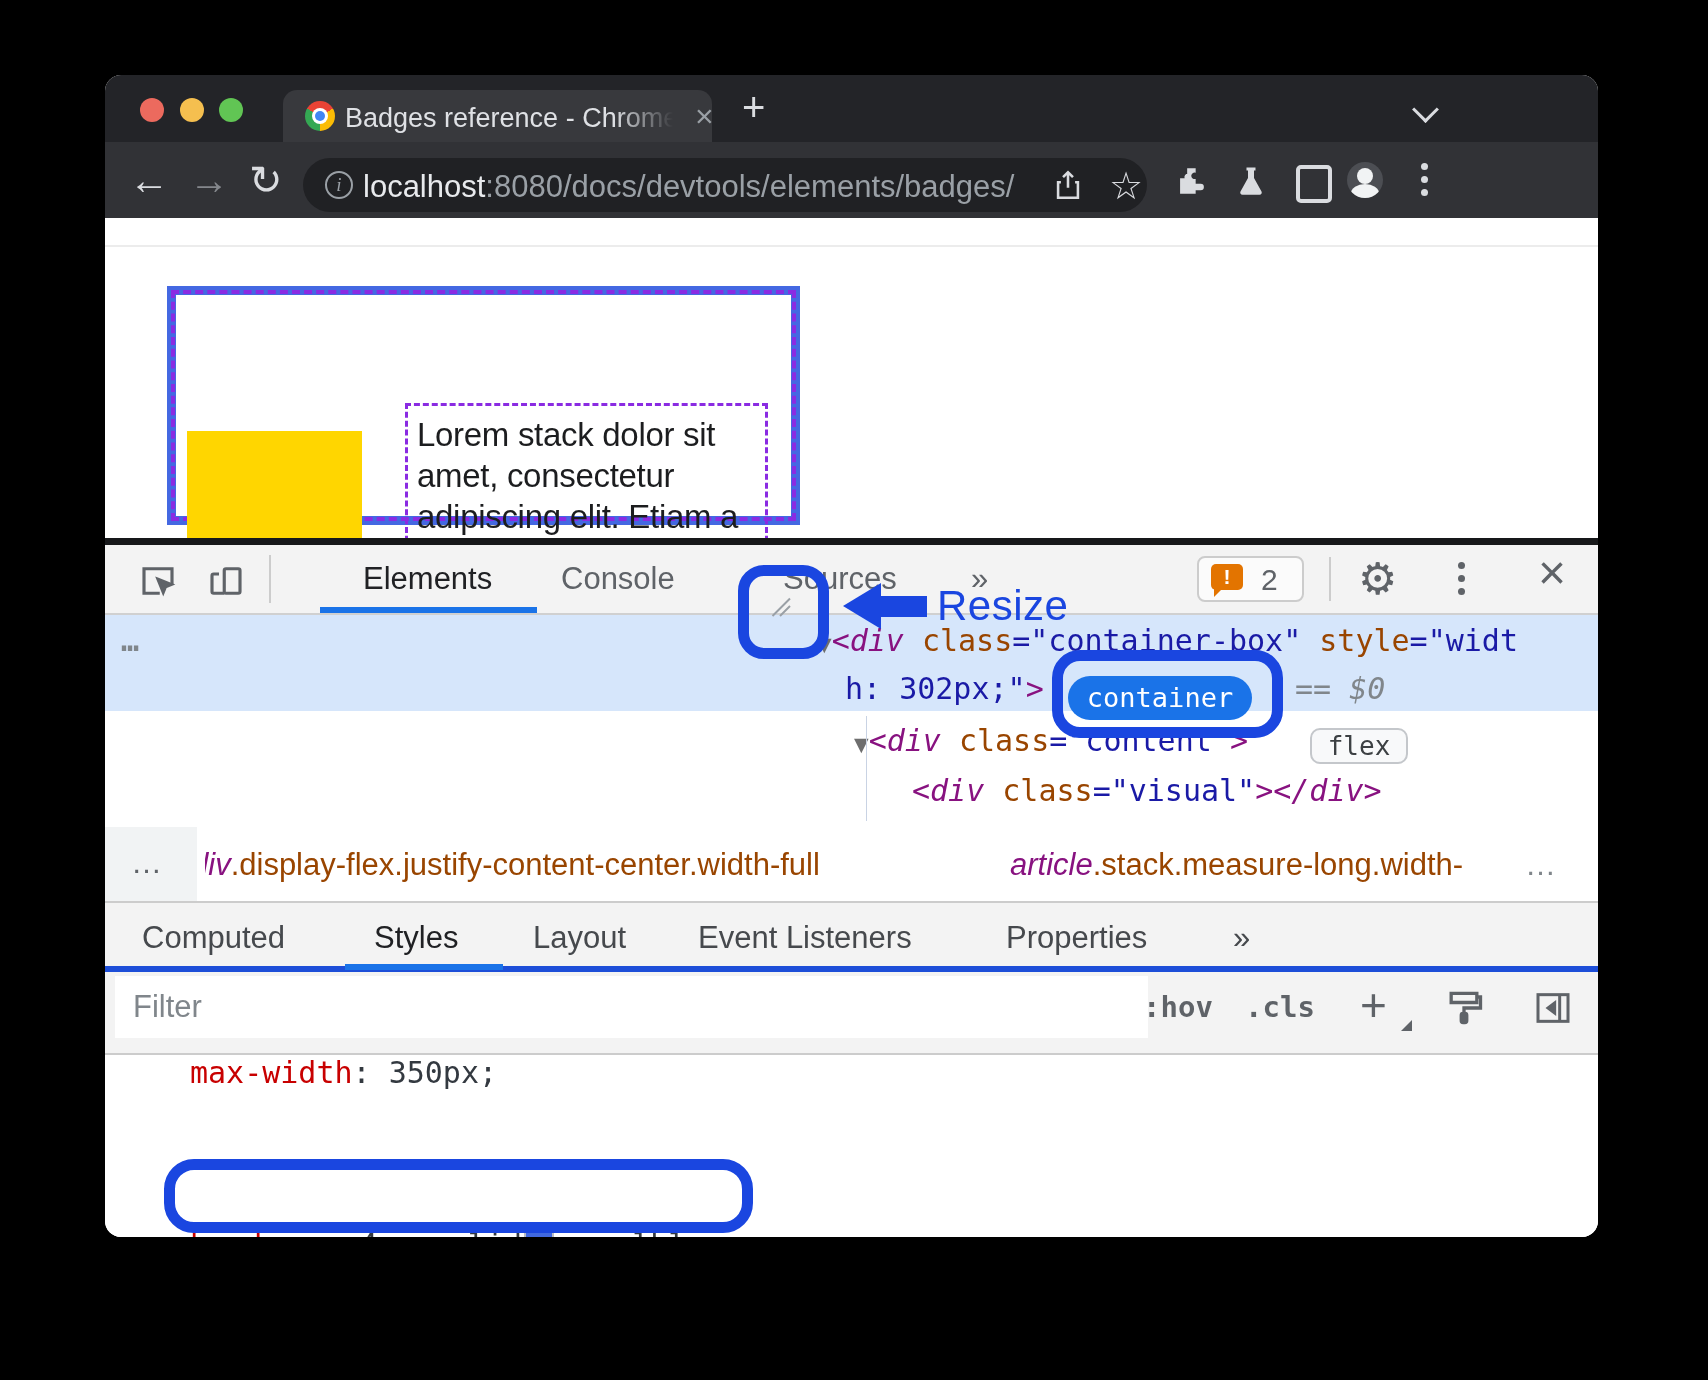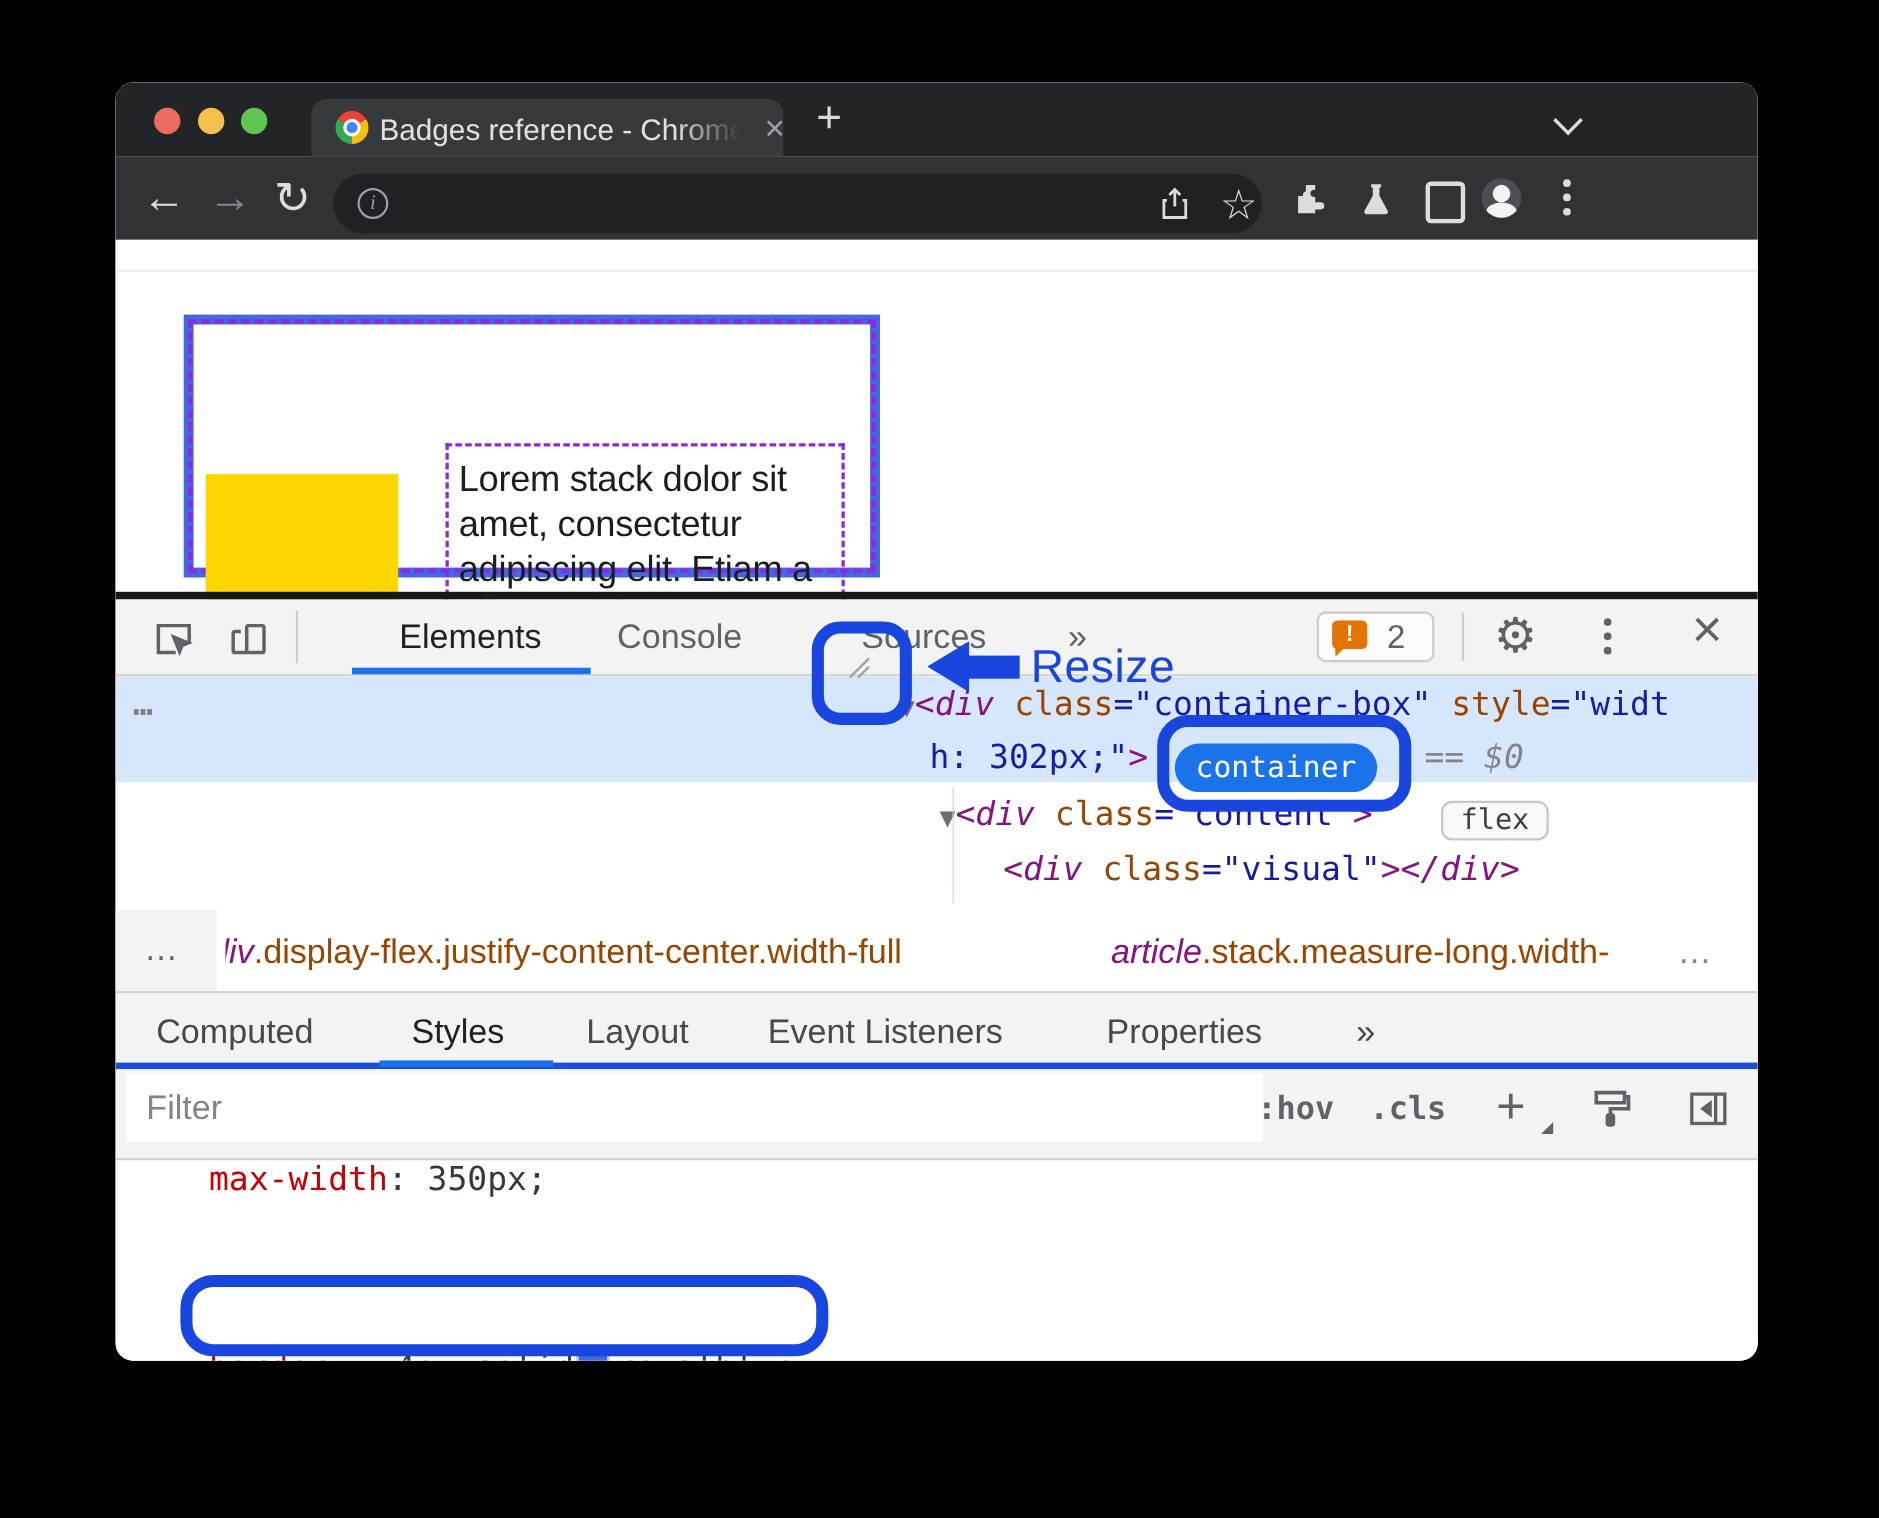--- a/index.html
+++ b/index.html
@@ -105,20 +105,21 @@
     <div class="abs chev" style="left:1311px;top:25px;"></div>
   </div>
 
   <div class="abs toolbar">
     <div class="abs glyphbtn" style="left:24px;top:16px;font-size:40px;">←</div>
     <div class="abs" style="left:84px;top:16px;font-size:40px;color:#84878c;">→</div>
     <div class="abs glyphbtn" style="left:144px;top:15px;font-size:40px;">↻</div>
 
     <div class="abs pill">
       <div class="abs infocircle">i</div>
+      <div class="abs urltext"><span class="ihost">localhost</span><span class="irest">:8080/docs/devtools/elements/badges/</span></div>
       <div class="abs" style="left:748px;top:10px;">
         <svg width="34" height="34" viewBox="0 0 24 24" fill="none" stroke="#dadce0" stroke-width="1.8">
           <path d="M7 10h-2v11h14V10h-2"></path>
             <path d="M12 14V3"></path>
             <path d="M8.5 6.5L12 3l3.5 3.5"></path>
         </svg>
       </div>
       <div class="abs glyphbtn" style="left:806px;top:6px;font-size:38px;">☆</div>
     </div>
 

